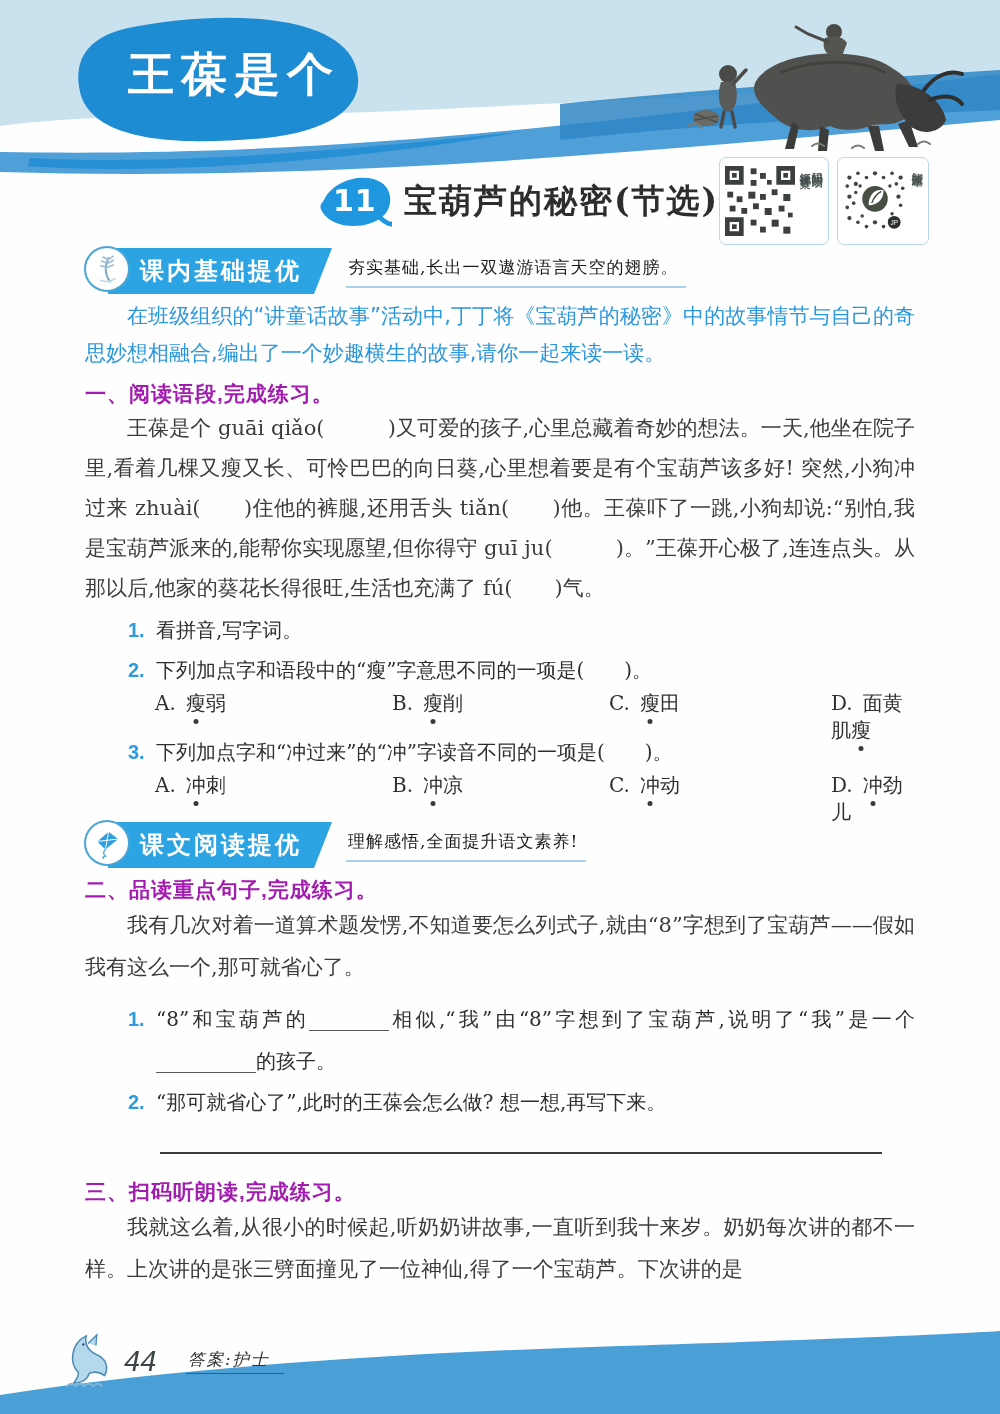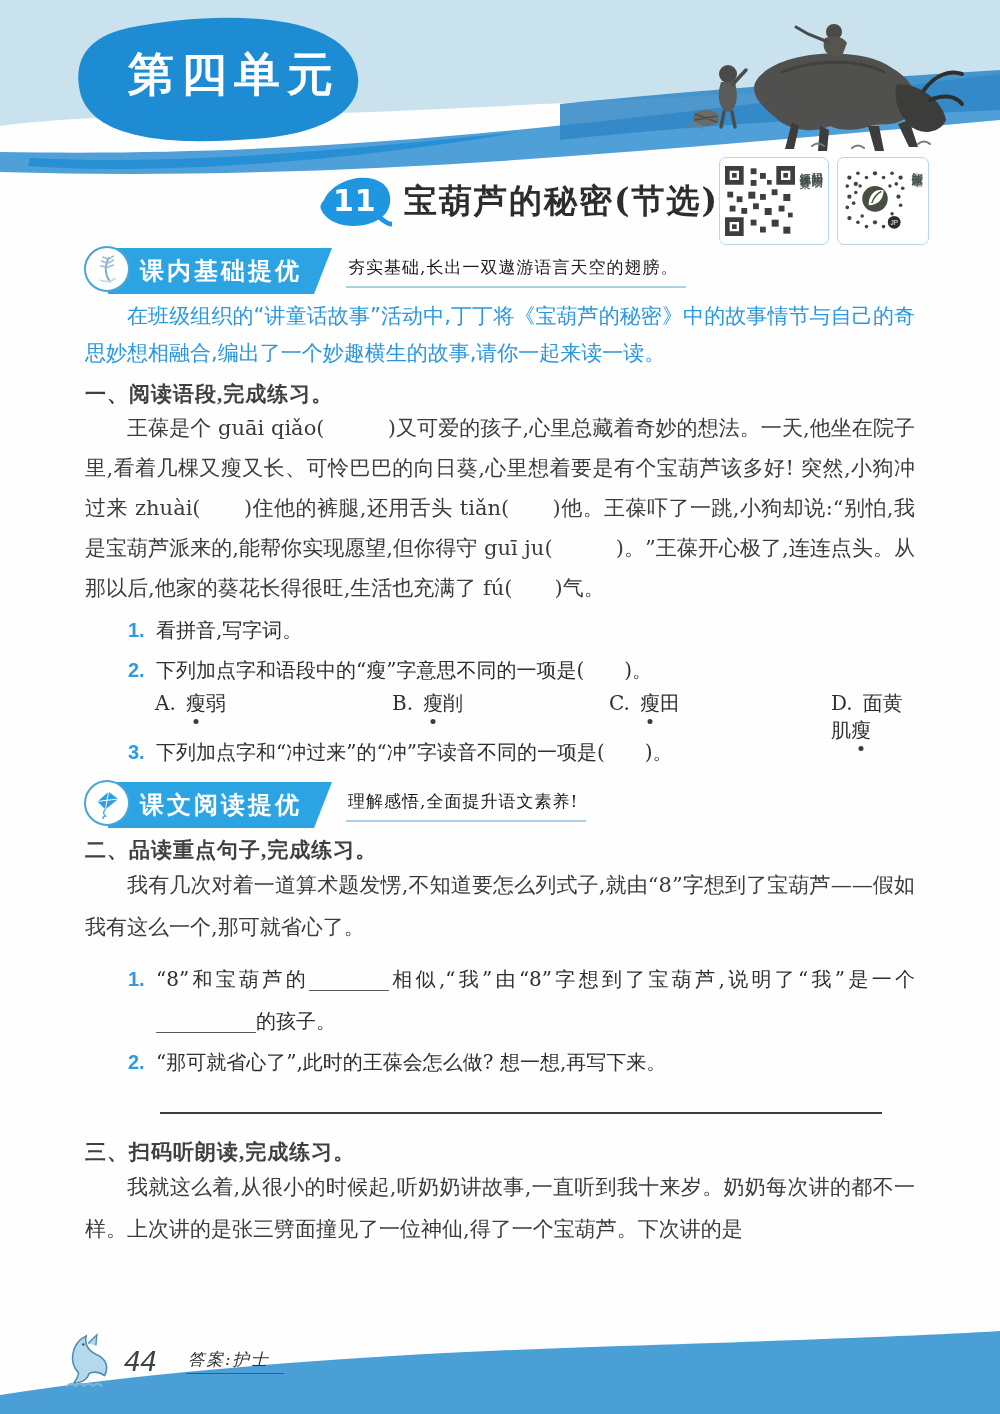--- a/index.html
+++ b/index.html
@@ -30,22 +30,22 @@
   .sec-banner{background:#2ca4e4;color:#fff;font-size:24px;font-weight:bold;letter-spacing:3px;
       padding:7px 30px 7px 32px;margin-left:-22px;margin-top:2px;
       clip-path:polygon(0 0,100% 0,calc(100% - 18px) 100%,0 100%);
       font-family:"Liberation Sans",sans-serif;}
   .sec-tagline{margin-left:14px;margin-top:10px;font-size:17px;color:#1c1c1c;
       font-family:"DejaVu Serif",serif;letter-spacing:1px;
       border-bottom:2px solid #a9d1ea;padding:0 8px 7px 2px;}
   
   .intro{margin:6px 85px 0;width:830px;font-size:21px;line-height:37px;color:#2a97dd;
       text-indent:2em;text-align:justify;font-weight:500;}
-  .part-heading{margin:8px 85px 0;font-size:21px;font-weight:bold;color:#404040;height:28px;
-      font-family:Liberation Serif, serif;letter-spacing:1px;}
+  .part-heading{margin:8px 85px 0;font-size:21px;font-weight:bold;color:#a21caf;height:28px;
+      font-family:Liberation Sans, sans-serif;letter-spacing:1px;}
   .passage{margin:0 85px;width:830px;font-size:21px;line-height:40px;color:#3b3b3b;
       text-indent:2em;text-align:justify;font-family:"DejaVu Serif",serif;}
   .passage.lh44{line-height:42px;}
   .q-row{display:flex;margin:8px 85px 0 128px;font-size:20px;line-height:28px;}
   .q-row.wrap{line-height:42px;}
   .q-num{color:#2e9be0;font-weight:bold;flex:0 0 28px;font-family:"Liberation Sans",sans-serif;}
   .q-text{flex:1;color:#2f2f2f;font-family:"DejaVu Serif",serif;text-align:justify;}
   .opt-row{display:grid;grid-template-columns:205px 185px 190px 1fr;margin:6px 85px 0 155px;
       font-size:20px;height:34px;align-items:start;gap:32px;}
   .opt{font-family:"DejaVu Serif",serif;color:#2f2f2f;}
@@ -97,21 +97,21 @@
       <path d="M136,30 L116,22 l-12,-7" stroke="#4a4a48" stroke-width="3" fill="none"></path>
       <circle cx="36" cy="62" r="9" fill="#4a4a48"></circle>
       <path d="M29,70 C24,86 28,98 36,100 C44,98 47,86 43,70 Z" fill="#5a5a58"></path>
       <path d="M41,72 L54,58" stroke="#4a4a48" stroke-width="3.5" fill="none"></path>
       <path d="M32,100 l-3,15 M40,100 l3,15" stroke="#4a4a48" stroke-width="3.5" fill="none"></path>
       <ellipse cx="14" cy="106" rx="13" ry="8" fill="#6a6a66"></ellipse>
       <path d="M3,102 l22,8 M3,108 l22,-4" stroke="#4c4c48" stroke-width="1.5"></path>
       <path d="M-4,114 q8,-6 14,2 M120,134 q6,-5 12,0 M160,136 q6,-5 12,0 M226,132 q6,-5 12,0" stroke="#7a7a74" stroke-width="2" fill="none"></path>
     </g>
   </svg>
-  <div class="unit-title">第四单元</div>
+  <div class="unit-title">王葆是个</div>
 
   <div class="main">
 
     <div class="title-row">
       <div class="leaf-badge">
         <svg width="76" height="62" viewBox="0 0 76 62">
           <path d="M8,30 C18,9 50,2 66,13 C77,21 77,38 66,47 C50,60 18,59 7,43 C3,37 4,35 8,30 Z" fill="#1e96e0"></path>
           <path d="M62,46 q10,9 14,8" stroke="#1e96e0" stroke-width="5" fill="none" stroke-linecap="round"></path>
         </svg>
         <span class="leaf-num">11</span>
@@ -228,20 +228,26 @@
     <div class="opt-row">
       <span class="opt"><span class="opt-label">A.</span><span class="udot">瘦</span><span>弱</span></span>
       <span class="opt"><span class="opt-label">B.</span><span class="udot">瘦</span><span>削</span></span>
       <span class="opt"><span class="opt-label">C.</span><span class="udot">瘦</span><span>田</span></span>
       <span class="opt"><span class="opt-label">D.</span><span>面</span><span>黄</span><span>肌</span><span class="udot">瘦</span></span>
     </div>
     <div class="q-row mt14">
       <span class="q-num">3.</span>
       <span class="q-text">下列加点字和“冲过来”的“冲”字读音不同的一项是(　　)。</span>
     </div>
+    <div class="opt-row">
+      <span class="opt"><span class="opt-label">A.</span><span class="udot">冲</span><span>刺</span></span>
+      <span class="opt"><span class="opt-label">B.</span><span class="udot">冲</span><span>凉</span></span>
+      <span class="opt"><span class="opt-label">C.</span><span class="udot">冲</span><span>动</span></span>
+      <span class="opt"><span class="opt-label">D.</span><span class="udot">冲</span><span>劲</span><span>儿</span></span>
+    </div>
 
     <div class="sec-head mt14">
       <div class="sec-icon">
         <svg width="32" height="32" viewBox="0 0 40 40">
           <polygon points="8,18 22,6 34,15 18,28" fill="#2e9fe0"></polygon>
           <path d="M22,6 L18,28 M8,18 L34,15" stroke="#fff" stroke-width="1.2"></path>
           <path d="M18,28 q-5,5 1,9 q-6,-1 -3,4" stroke="#5aaed8" stroke-width="1.8" fill="none" stroke-linecap="round"></path>
         </svg>
       </div>
       <div class="sec-banner">课文阅读提优</div>

